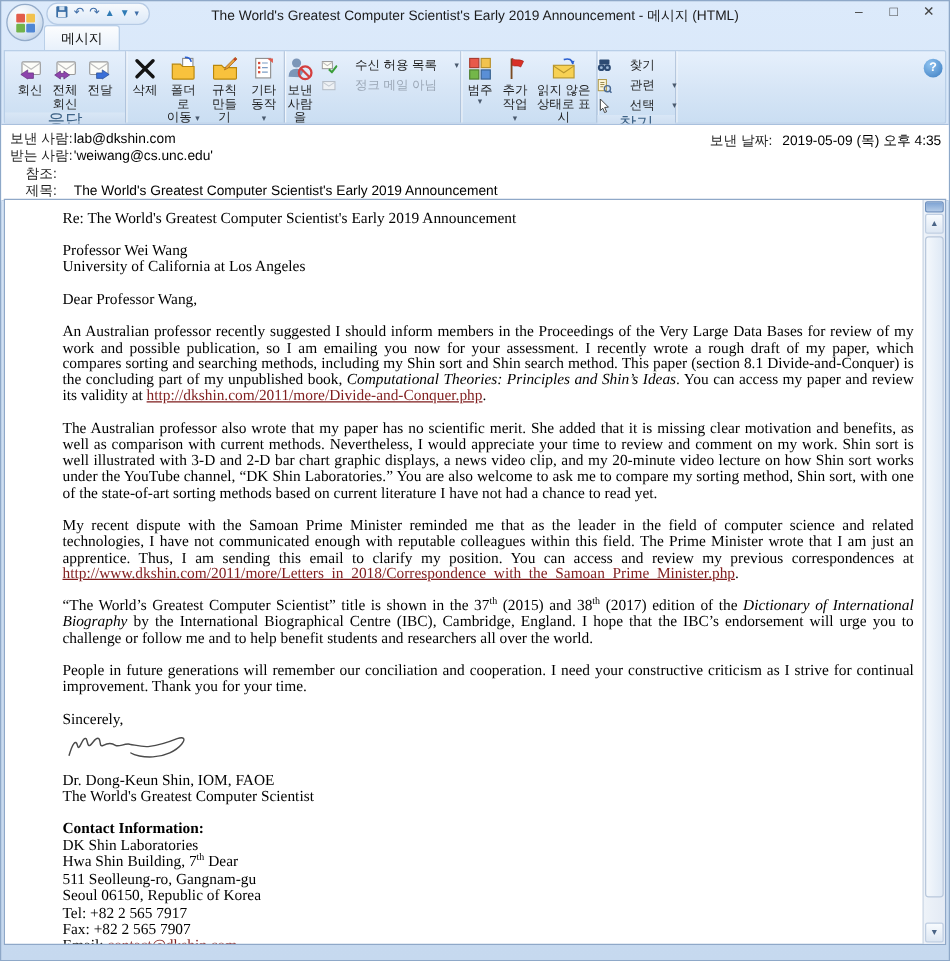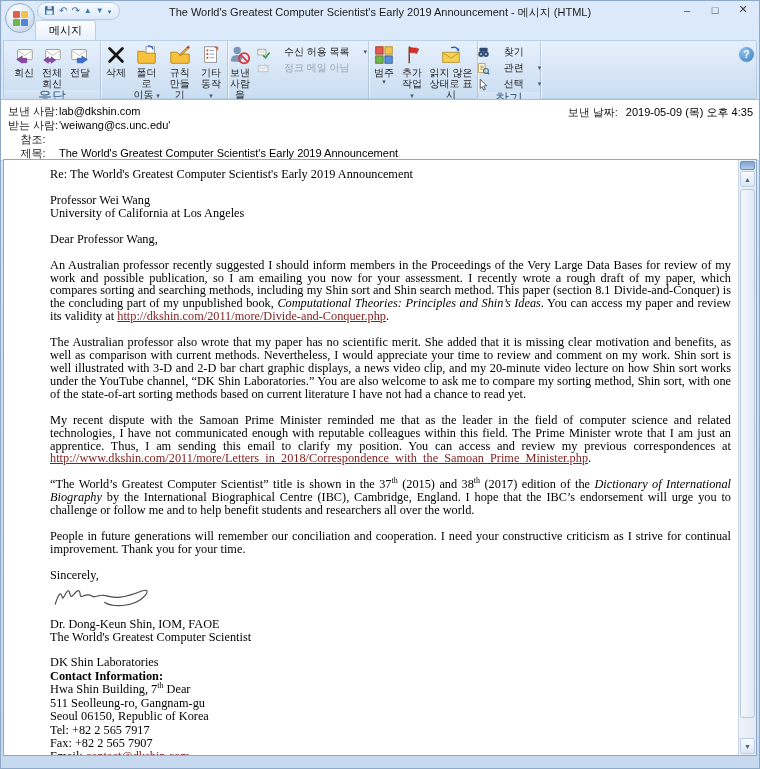--- a/index.html
+++ b/index.html
@@ -360,22 +360,22 @@
       <p><span>“The World’s Greatest Computer Scientist” title is shown in the 37</span><sup>th</sup><span> (2015) and 38</span><sup>th</sup><span> (2017) edition of the </span><span class="em">Dictionary of International Biography</span><span> by the International Biographical Centre (IBC), Cambridge, England. I hope that the IBC’s endorsement will urge you to challenge or follow me and to help benefit students and researchers all over the world.</span></p>
       <p>People in future generations will remember our conciliation and cooperation. I need your constructive criticism as I strive for continual improvement. Thank you for your time.</p>
       <p class="tight">Sincerely,</p>
       <div class="sig">
         <svg width="120" height="30" viewBox="0 0 130 34">
             <path d="M3 24 C6 14 9 9 10.5 15 C12 21 14 11 17 9 C20 7 19 17 22 15 C25 13 27 7 30 9 C32 11 30 17 34 15 C38 13 42 13 45 15 C48 17 53 13 58 14 C64 15 70 17 76 16 C85 15 96 11 101 9 C107 7 109 9 105 14 C100 20 90 25 79 25.5 C70 26 62 24 59 22" fill="none" stroke="#4a4a4a" stroke-width="1.3" stroke-linecap="round"></path>
           </svg>
       </div>
       <p class="tight">Dr. Dong-Keun Shin, IOM, FAOE</p>
       <p>The World's Greatest Computer Scientist</p>
+      <div class="cline bold">Contact Information:</div>
       <div class="cline">DK Shin Laboratories</div>
-      <div class="cline bold">Contact Information:</div>
       <div class="cline"><span>Hwa Shin Building, 7</span><sup>th</sup><span> Dear</span></div>
       <div class="cline">511 Seolleung-ro, Gangnam-gu</div>
       <div class="cline">Seoul 06150, Republic of Korea</div>
       <div class="cline">Tel: +82 2 565 7917</div>
       <div class="cline">Fax: +82 2 565 7907</div>
       <div class="cline"><span>Email: </span><a class="lnk">contact@dkshin.com</a></div>
 
     </div>
     <div class="vscroll">
       <div class="split"></div>

